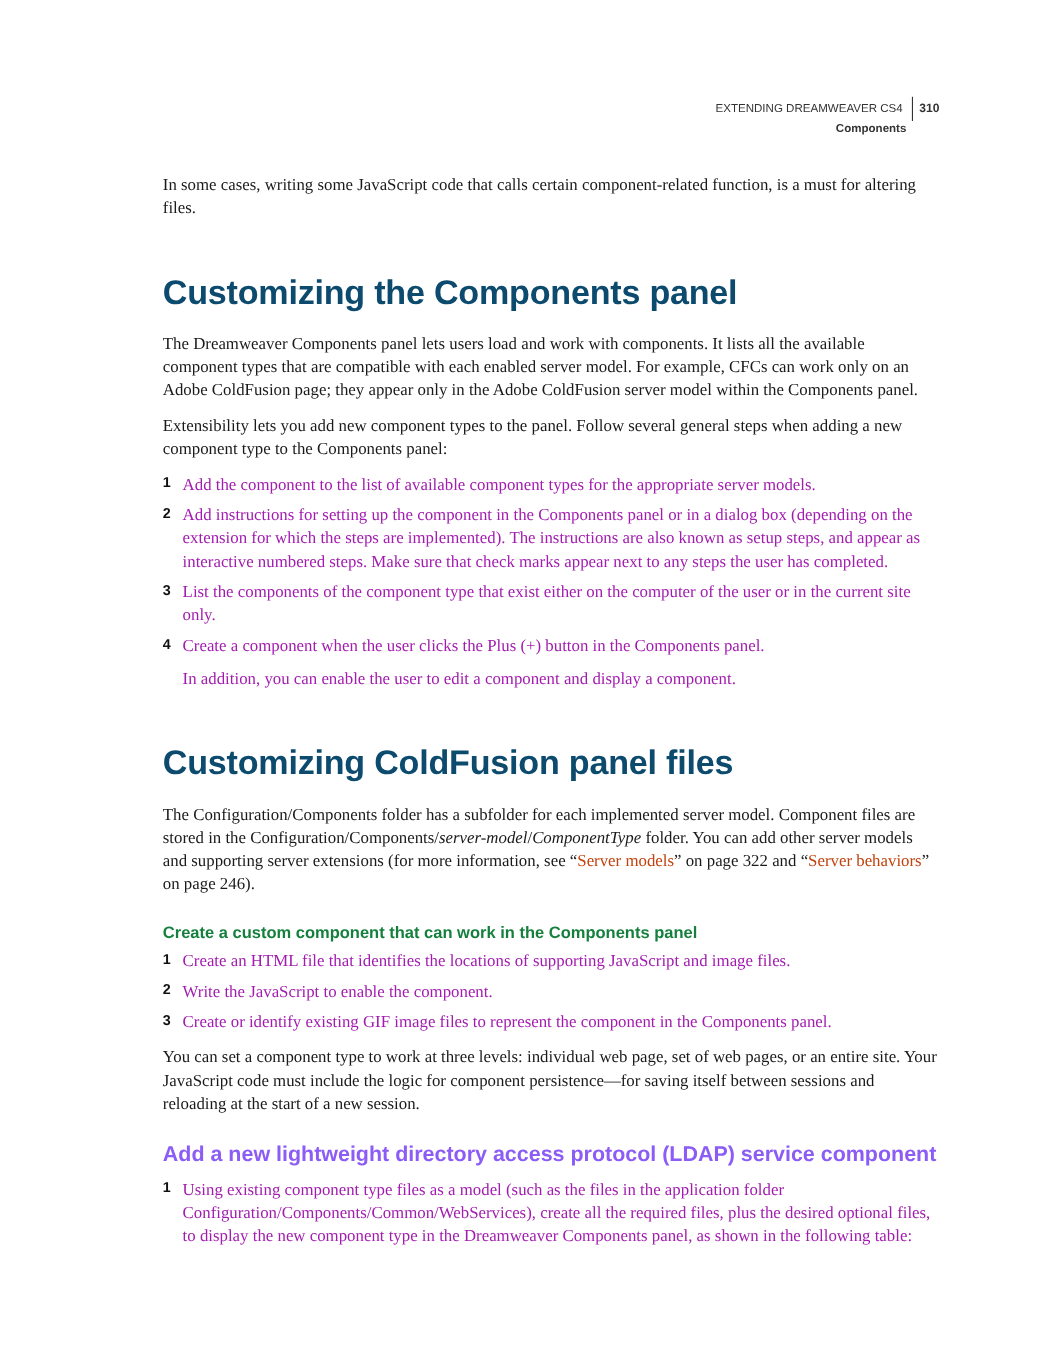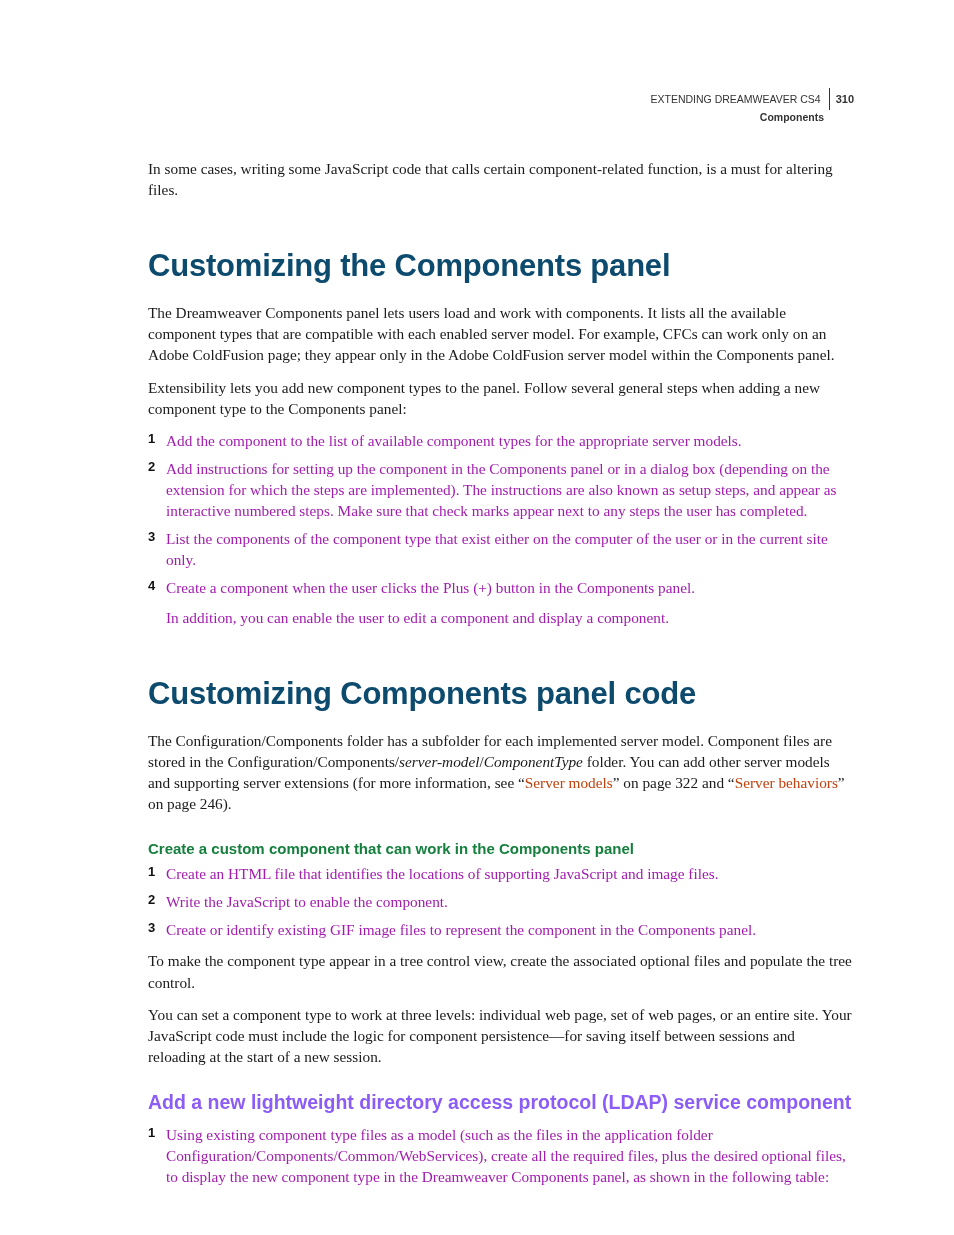--- a/index.html
+++ b/index.html
@@ -144,35 +144,34 @@
     <ol class="numbered">
       <li><span>Add the component to the list of available component types for the appropriate server models.</span></li>
       <li><span>Add instructions for setting up the component in the Components panel or in a dialog box (depending on the extension for which the steps are implemented). The instructions are also known as setup steps, and appear as interactive numbered steps. Make sure that check marks appear next to any steps the user has completed.</span></li>
       <li><span>List the components of the component type that exist either on the computer of the user or in the current site only.</span></li>
       <li>
         <span>Create a component when the user clicks the Plus (+) button in the Components panel.</span>
         <p class="followon">In addition, you can enable the user to edit a component and display a component.</p>
       </li>
     </ol>
 
-    <h1 class="section-title">Customizing Components panel code</h1>
+    <h1 class="section-title">Customizing ColdFusion panel files</h1>
 
     <p class="body">
       <span>The Configuration/Components folder has a subfolder for each implemented server model. Component files are stored in the Configuration/Components/</span><span class="italic">server-model</span><span>/</span><span class="italic">ComponentType</span><span> folder. You can add other server models and supporting server extensions (for more information, see “</span><span class="link">Server models</span><span>” on page 322 and “</span><span class="link">Server behaviors</span><span>” on page 246).</span>
     </p>
 
     <p class="runin-head">Create a custom component that can work in the Components panel</p>
 
     <ol class="numbered">
       <li><span>Create an HTML file that identifies the locations of supporting JavaScript and image files.</span></li>
       <li><span>Write the JavaScript to enable the component.</span></li>
       <li><span>Create or identify existing GIF image files to represent the component in the Components panel.</span></li>
     </ol>
 
-    <p class="body">To make the component type appear in a tree control view, create the associated optional files and populate the tree control.</p>
     <p class="body">You can set a component type to work at three levels: individual web page, set of web pages, or an entire site. Your JavaScript code must include the logic for component persistence—for saving itself between sessions and reloading at the start of a new session.</p>
 
     <h2 class="sub-title">Add a new lightweight directory access protocol (LDAP) service component</h2>
 
     <ol class="numbered">
       <li><span>Using existing component type files as a model (such as the files in the application folder Configuration/Components/Common/WebServices), create all the required files, plus the desired optional files, to display the new component type in the Dreamweaver Components panel, as shown in the following table:</span></li>
     </ol>
 
   </div>
 </div>

